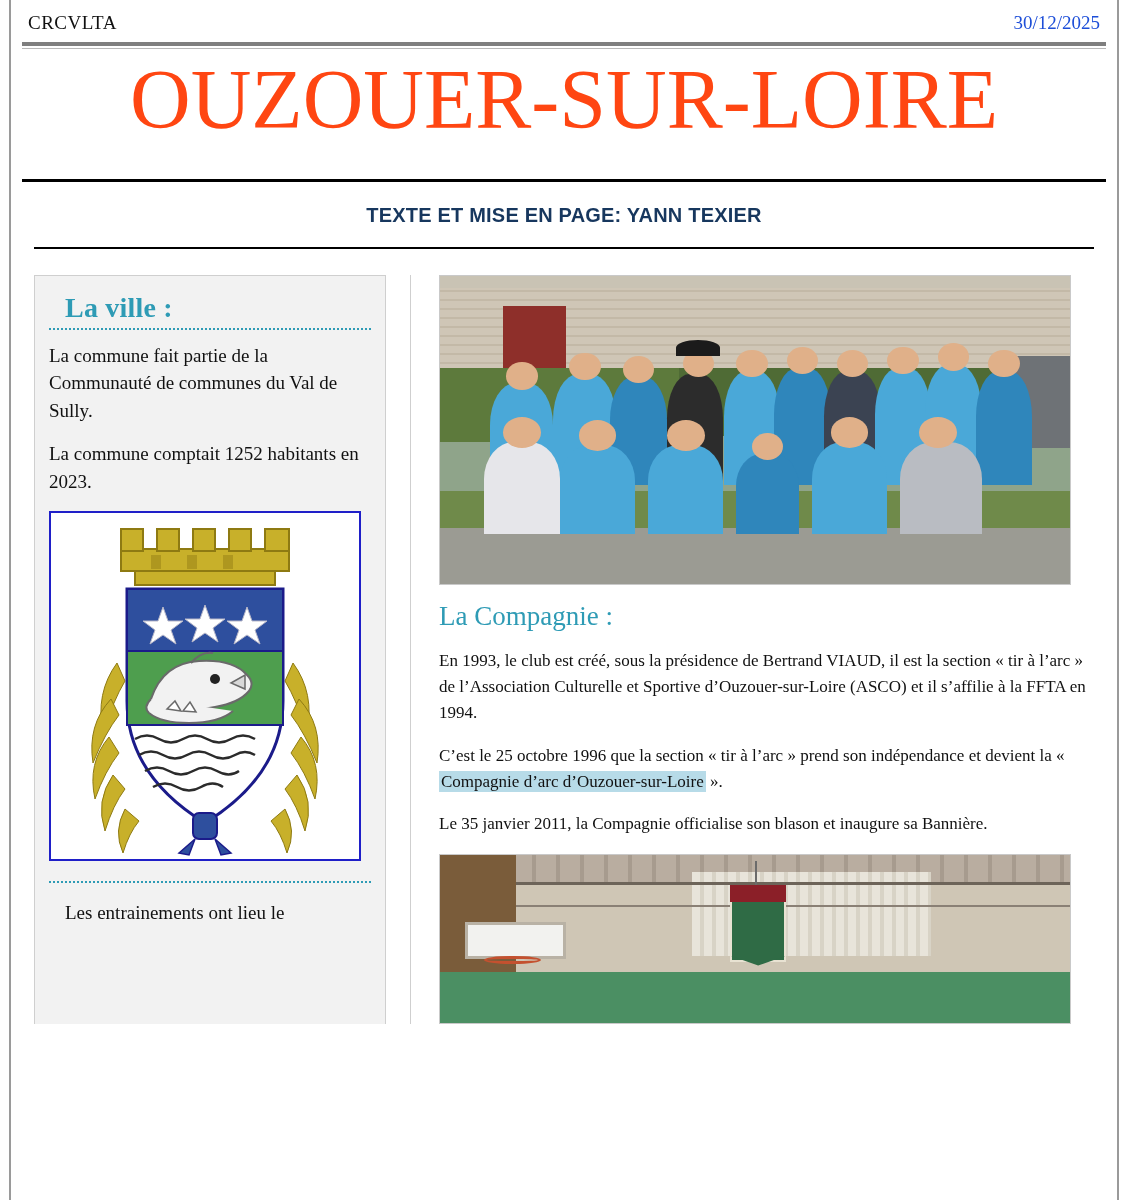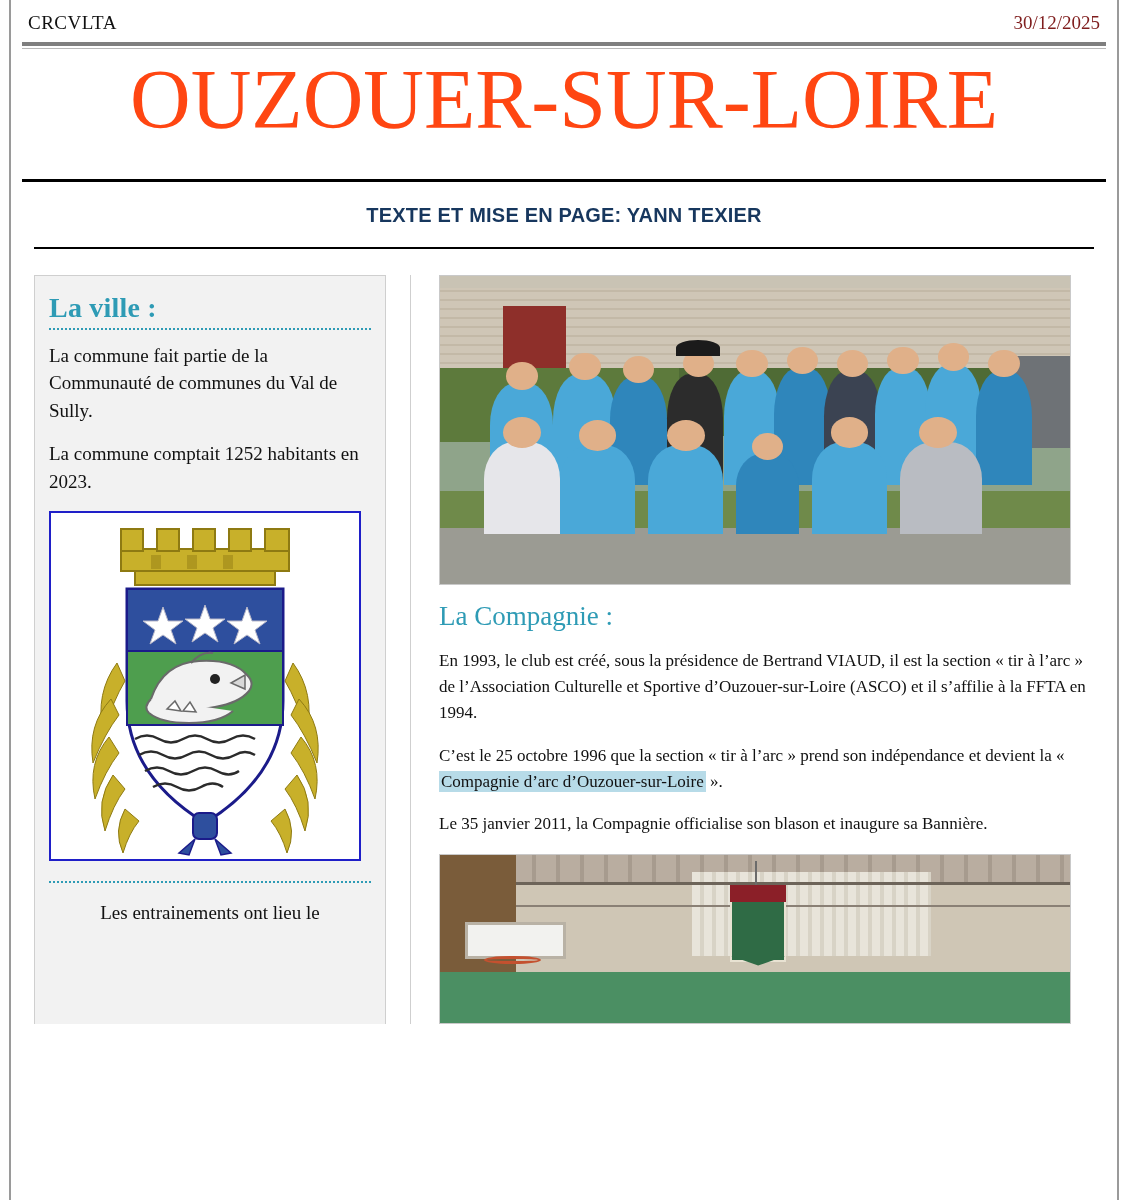--- a/index.html
+++ b/index.html
@@ -51,21 +51,21 @@
     align-items: baseline;
     padding: 12px 12px 6px 12px;
     font-family: "Liberation Serif", serif;
     font-size: 19px;
   }
   .masthead-left {
     letter-spacing: 0.5px;
     color: #111;
   }
   .masthead-right {
-    color: #7f1d1d;
+    color: #1d4ed8;
   }
   .rule-thick-grey {
     height: 4px;
     background: #7f7f7f;
     margin: 2px 6px 0 6px;
   }
   .rule-thin-grey {
     height: 1px;
     background: #b8b8b8;
     margin: 2px 6px 0 6px;
@@ -127,21 +127,21 @@
     flex: 1 1 auto;
     border-left: 1px solid #cfcfcf;
     padding-left: 28px;
   }
 
   h2.section-head {
     font-family: "Liberation Serif", serif;
     font-size: 28px;
     font-weight: bold;
     color: #2e9bb5;
-    margin: 6px 0 2px 0;
+    margin: 6px 0 2px 16px;
     letter-spacing: 0.2px;
   }
   .dotted-underline {
     border-bottom: 2px dotted #2e9bb5;
     height: 4px;
     margin-bottom: 12px;
   }
 
   .col-left p {
     font-family: "Liberation Serif", serif;
@@ -165,21 +165,20 @@
 
   .col-left h2.second {
     margin-top: 10px;
   }
   .col-left .tail-text {
     font-family: "Liberation Serif", serif;
     font-size: 19px;
     line-height: 1.45;
     margin: 16px;
     color: #111;
-    text-align: center;
   }
 
   
   .photo-group {
     width: 632px;
     height: 310px;
     border: 1px solid #c9c9c9;
     position: relative;
     overflow: hidden;
     background: #8fa48a;

